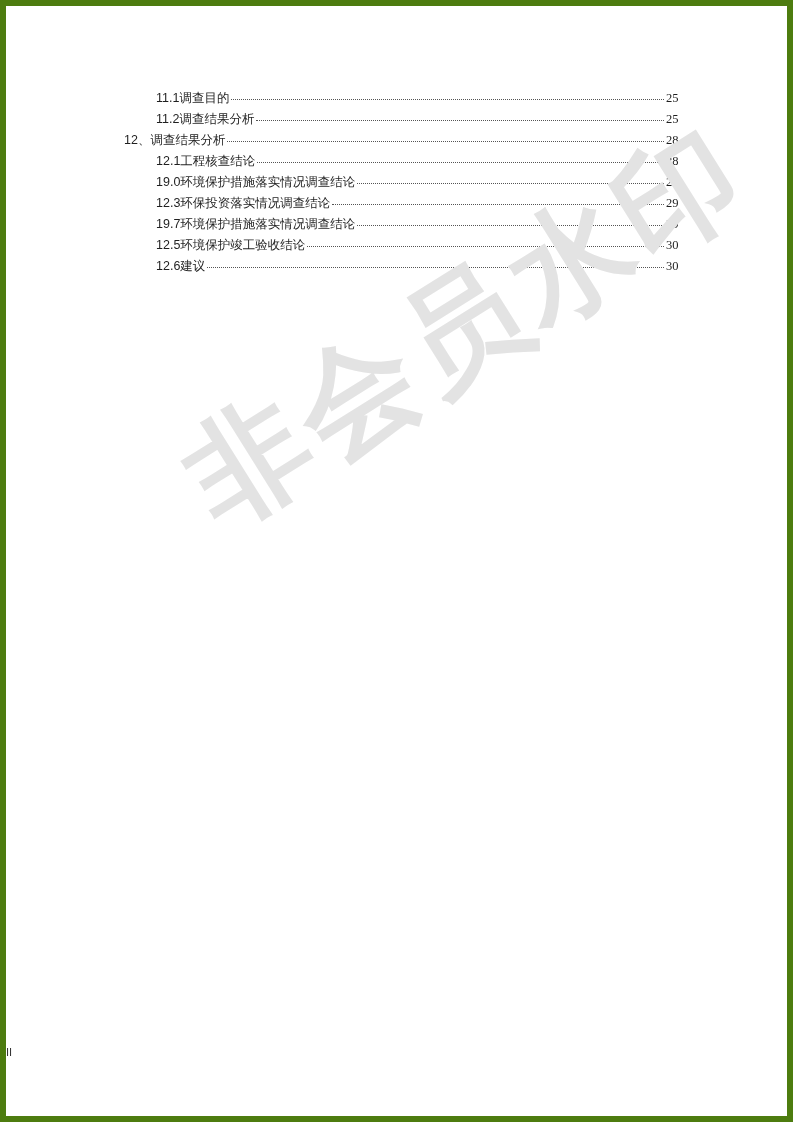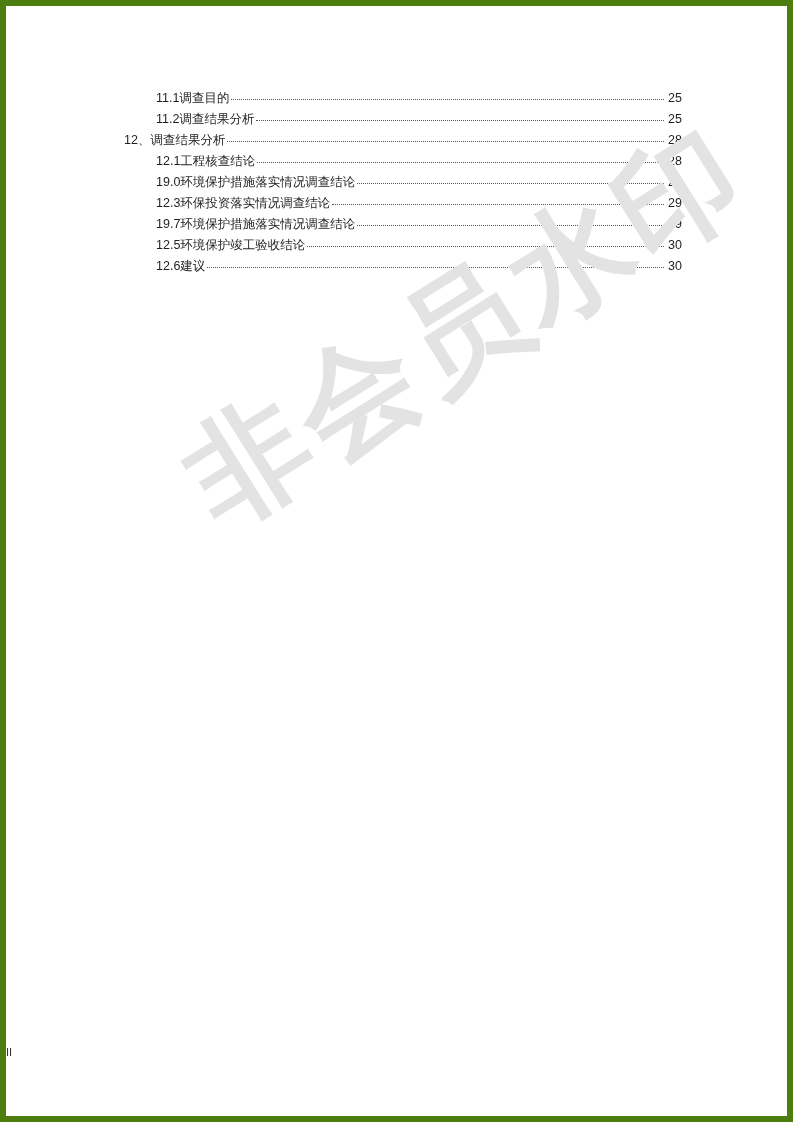--- a/index.html
+++ b/index.html
@@ -52,21 +52,22 @@
     overflow: hidden;
     margin: 0 2px 0 2px;
     position: relative;
     top: -2px;
     border-bottom: 1px dotted #555;
     height: 0.55em;
   }
   .toc-page {
     flex: 0 0 auto;
     min-width: 18px;
-    text-align: center;
+    text-align: left;
+    font-family: Liberation Serif, serif;
   }
   .watermark {
     position: absolute;
     left: 0;
     top: 0;
     width: 793px;
     height: 1122px;
     pointer-events: none;
   }
   .watermark span {

